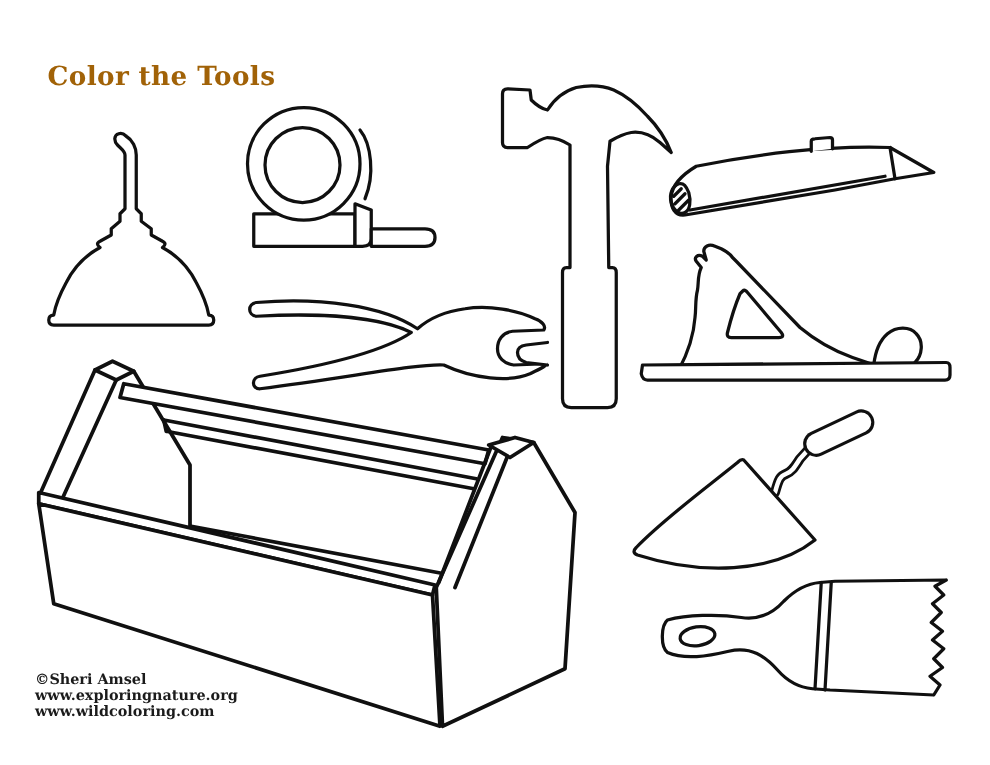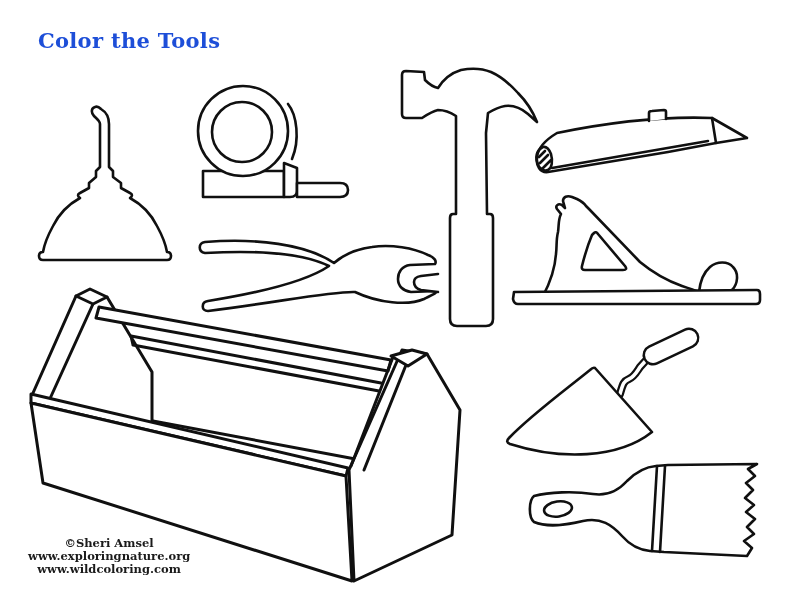--- a/index.html
+++ b/index.html
@@ -4,27 +4,27 @@
 <style>
   html,body{margin:0;padding:0;background:#e9e9e9;}
   .canvas{
     position:relative;
     width:792px;height:612px;
     background:#ffffff;
     overflow:hidden;
     font-family:"DejaVu Serif","Liberation Serif",serif;
   }
   .page-title{
-    position:absolute;left:38px;top:28px;
-    font-size:21px;font-weight:bold;color:#1d4ed8;
+    position:absolute;left:38px;top:48px;
+    font-size:21px;font-weight:bold;color:#a16207;
     letter-spacing:.3px;
   }
   .attribution{
     position:absolute;left:28px;top:537px;width:162px;
-    text-align:center;font-size:11.5px;font-weight:bold;
+    text-align:left;font-size:11.5px;font-weight:bold;
     color:#1b1b1b;line-height:12.8px;
   }
   svg.art{position:absolute;left:0;top:0;}
   svg.art path, svg.art circle, svg.art ellipse, svg.art line{
     stroke:#101010;stroke-width:2.6;
     stroke-linejoin:round;stroke-linecap:round;
     fill:none;
   }
   svg.art .w{fill:#ffffff;}
   svg.art .tb{stroke-width:3;}

